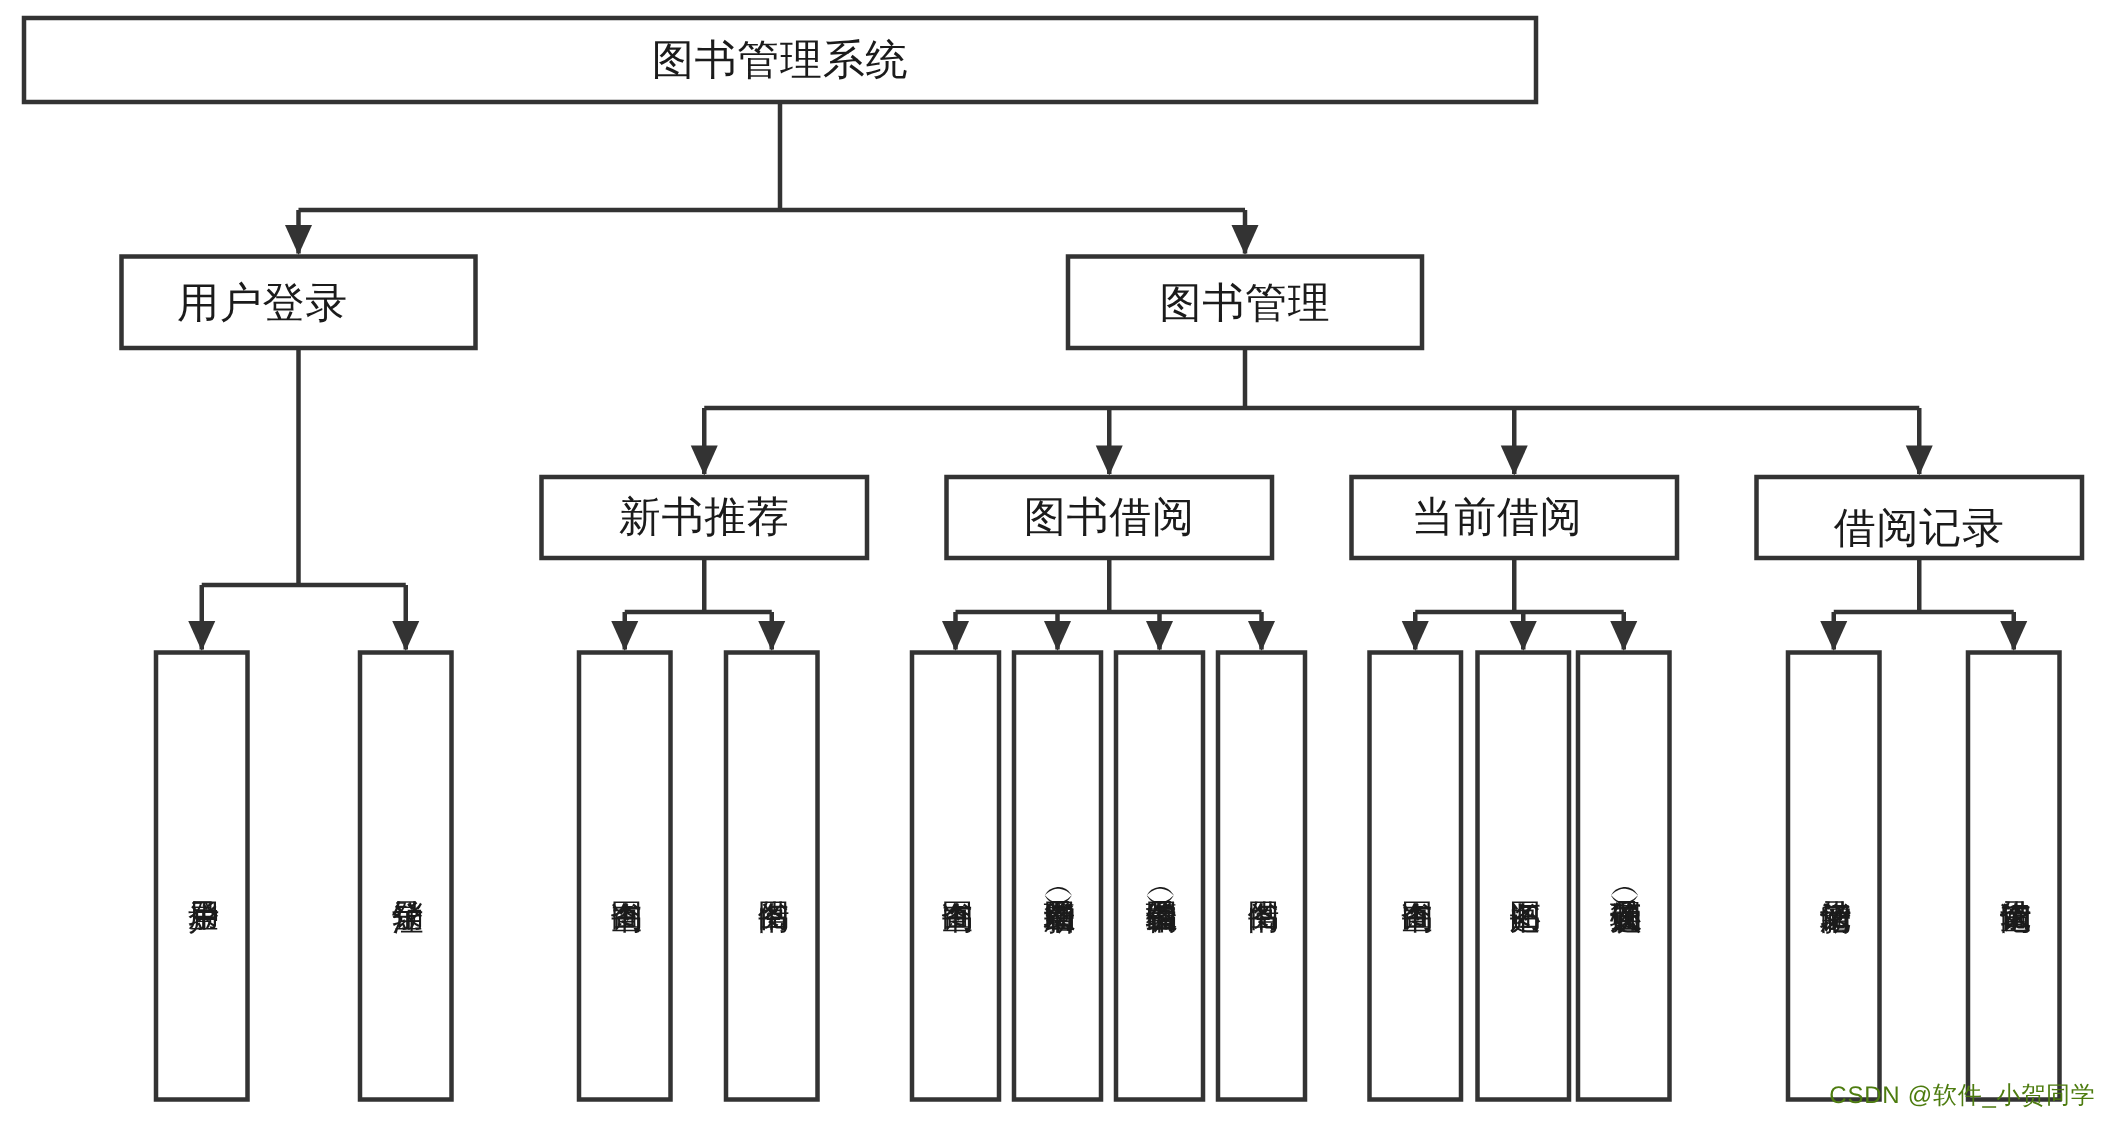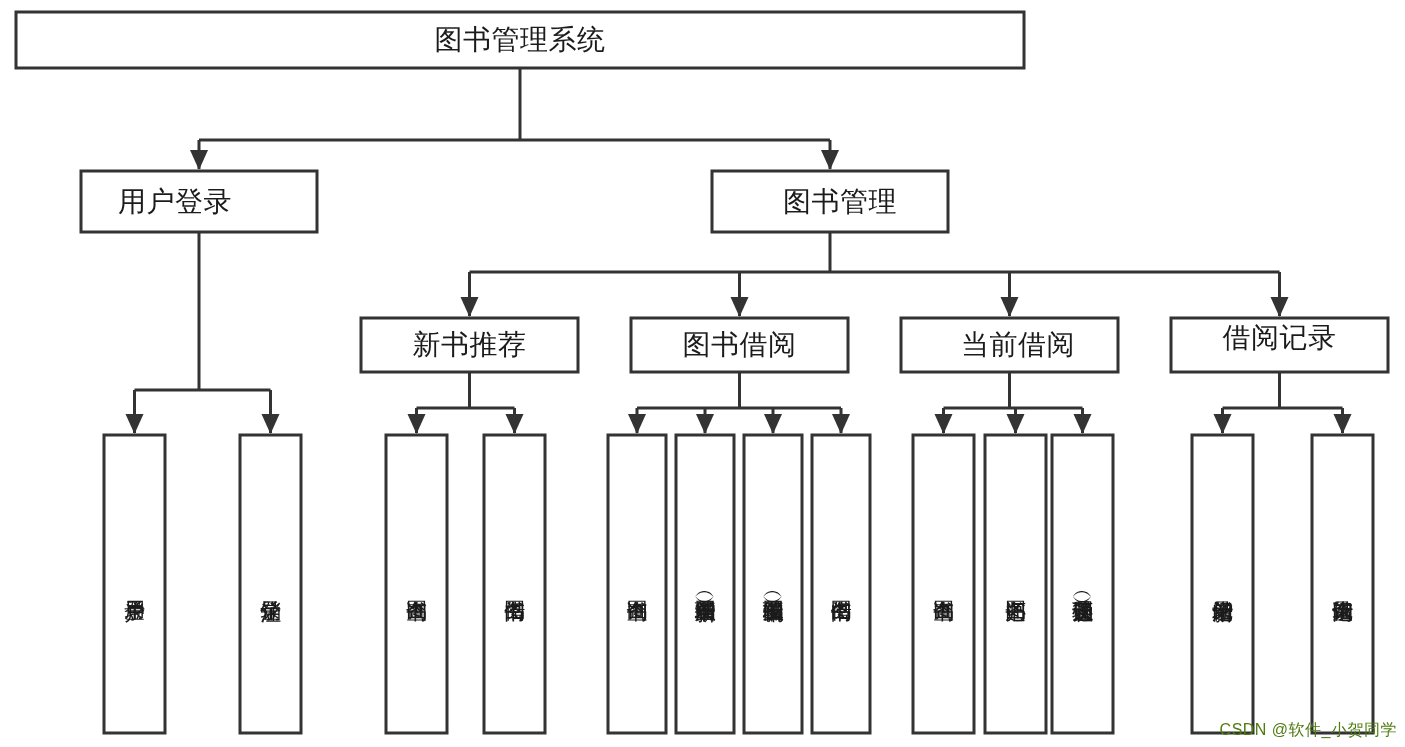--- a/index.html
+++ b/index.html
@@ -157,25 +157,25 @@
         <rect x="985" y="435" width="61" height="298" class="node-box"></rect>
         <rect x="1052" y="435" width="61" height="298" class="node-box"></rect>
         <rect x="1192" y="435" width="61" height="298" class="node-box"></rect>
         <rect x="1312" y="435" width="61" height="298" class="node-box"></rect>
       </g>
   </svg>
 
   <div id="labels">
       <div class="node-label-h" style="left: 16px; top: 12px; width: 1008px; height: 56px;">图书管理系统</div>
       <div class="node-label-h" style="left: 81px; top: 171px; width: 188px; height: 61px;">用户登录</div>
-      <div class="node-label-h" style="left: 712px; top: 171px; width: 236px; height: 61px; padding-left: 10px;">图书管理</div>
+      <div class="node-label-h" style="left: 712px; top: 171px; width: 236px; height: 61px;">图书管理</div>
       <div class="node-label-h" style="left: 361px; top: 318px; width: 217px; height: 54px;">新书推荐</div>
       <div class="node-label-h" style="left: 631px; top: 318px; width: 217px; height: 54px;">图书借阅</div>
-      <div class="node-label-h" style="left: 901px; top: 318px; width: 234px; height: 54px;">当前借阅</div>
-      <div class="node-label-h" style="left: 1171px; top: 318px; width: 217px; height: 40px; font-family: Liberation Mono, monospace;">借阅记录</div>
+      <div class="node-label-h" style="left: 881px; top: 318px; width: 234px; height: 54px;">当前借阅</div>
+      <div class="node-label-h" style="left: 1171px; top: 332px; width: 217px; height: 40px; font-family: Liberation Mono, monospace;">借阅记录</div>
       <div class="node-label-v" style="left: 104px; top: 435px; width: 61px; height: 298px;">用户登录</div>
       <div class="node-label-v" style="left: 240px; top: 435px; width: 61px; height: 298px;">注销登录</div>
       <div class="node-label-v" style="left: 386px; top: 435px; width: 61px; height: 298px;">查询图书</div>
       <div class="node-label-v" style="left: 484px; top: 435px; width: 61px; height: 298px;">借阅图书</div>
       <div class="node-label-v" style="left: 608px; top: 435px; width: 58px; height: 298px;">查询图书</div>
       <div class="node-label-v" style="left: 676px; top: 435px; width: 58px; height: 298px;">新增图书（管理员）</div>
       <div class="node-label-v" style="left: 744px; top: 435px; width: 58px; height: 298px;">编辑图书（管理员）</div>
       <div class="node-label-v" style="left: 812px; top: 435px; width: 58px; height: 298px;">借阅图书</div>
       <div class="node-label-v" style="left: 913px; top: 435px; width: 61px; height: 298px;">查询图书</div>
       <div class="node-label-v" style="left: 985px; top: 435px; width: 61px; height: 298px;">归还图书</div>

